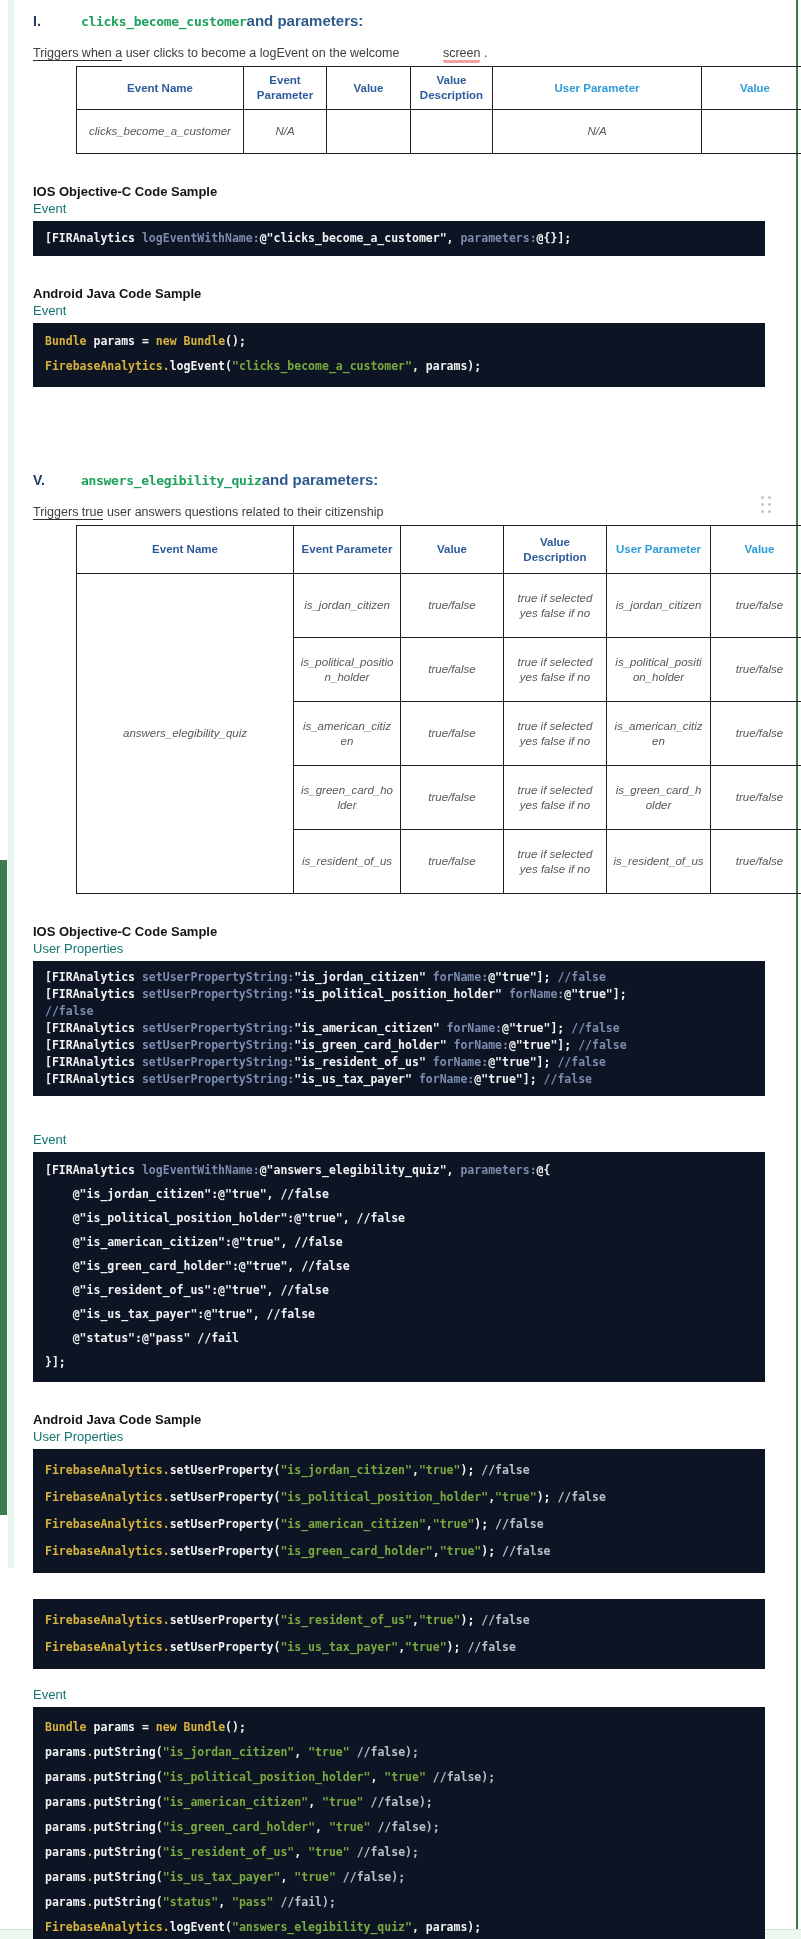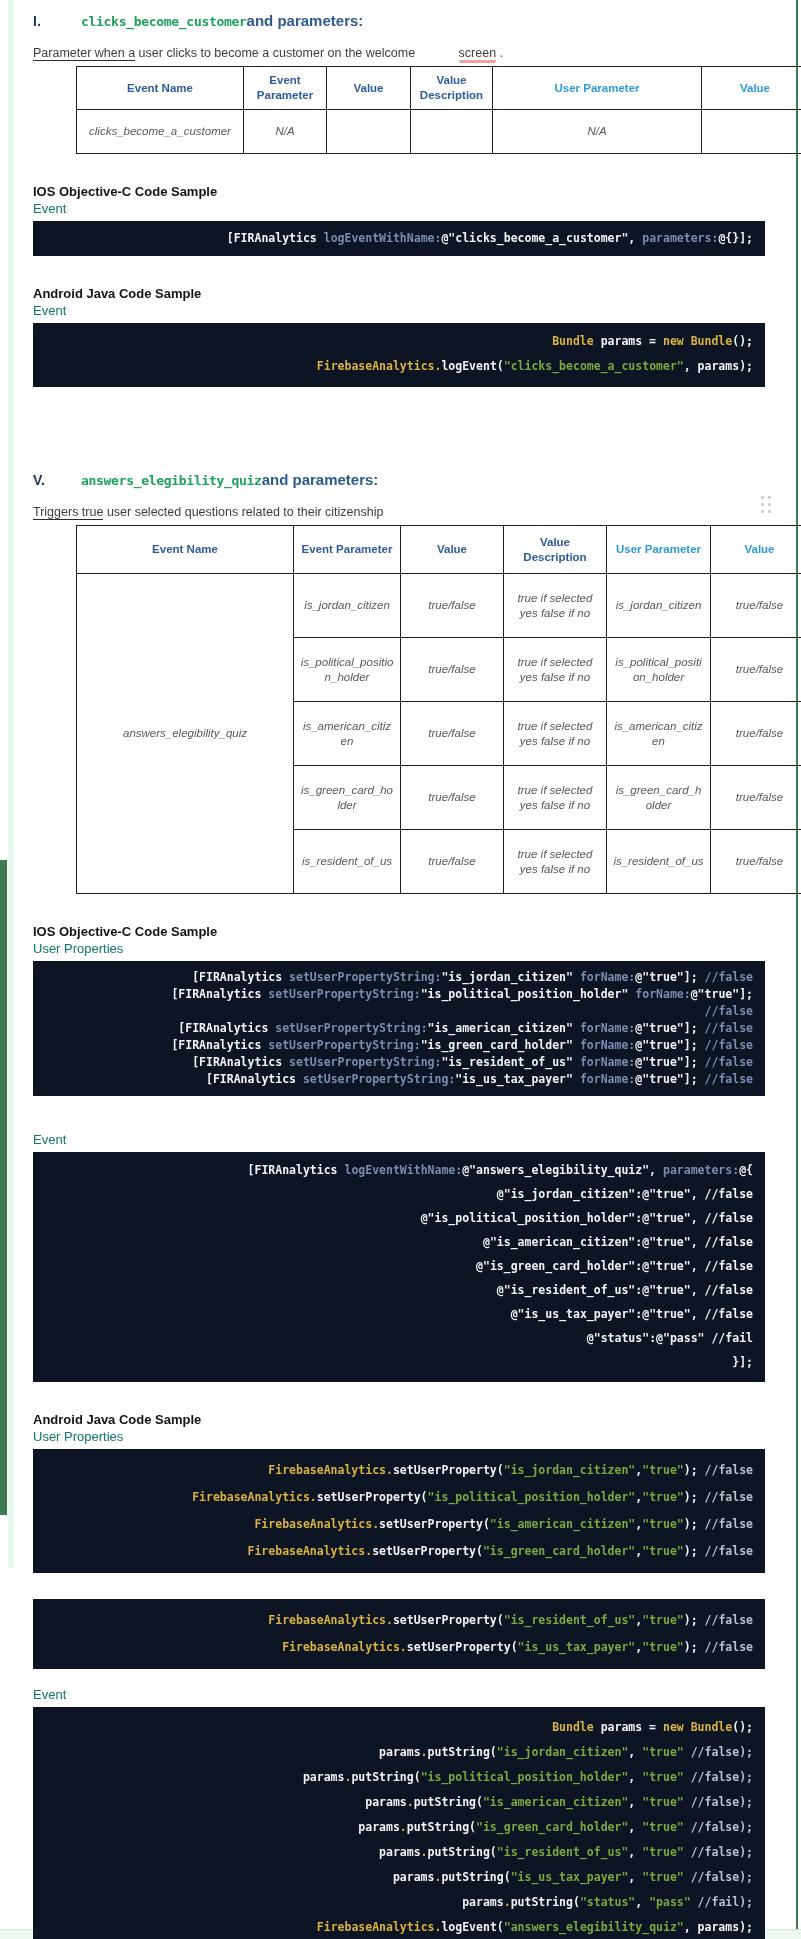--- a/index.html
+++ b/index.html
@@ -40,21 +40,21 @@
   .table-b col.c0{ width:217px;} .table-b col.c1{ width:107px;} .table-b col.c2{ width:103px;}
   .table-b col.c3{ width:103px;} .table-b col.c4{ width:104px;} .table-b col.c5{ width:98px;}
   .table-b tr.hdr { height: 48px; } .table-b tr.row { height: 64px; }
   .table-b { margin-bottom: 12px; }
 
   .sub-h { font-size: 13px; font-weight: bold; color: #141414; height: 17px; margin-top: 30px; }
   .code-label { font-size: 13px; color: #0f766e; height: 16px; margin-bottom: 4px; }
 
   .code { background: #0d1423; width: 732px; font-family: "DejaVu Sans Mono", monospace;
     font-size: 11.5px; font-weight: bold; white-space: pre; overflow: hidden; }
-  .code-line { white-space: pre; text-align: right; }
+  .code-line { white-space: pre; }
   .tk-w { color: #f2f3f5; } .tk-s { color: #7b8cb0; } .tk-y { color: #d8b33d; }
   .tk-g { color: #7aa93f; } .tk-c { color: #b9c0cc; }
 
   .code.pad-s { padding: 9px 12px; } .code.pad-m { padding: 6px 12px 8px; } .code.pad-t { padding: 8px 12px; }
   .lh17 .code-line { line-height: 17px; }
   .lh24 .code-line { line-height: 24px; }
   .lh25 .code-line { line-height: 25px; }
   .lh27 .code-line { line-height: 27px; }
   .mb20 { margin-bottom: 20px; } .mb36 { margin-bottom: 36px; } .mb30 { margin-bottom: 30px; }
   .mb26 { margin-bottom: 26px; } .mb18 { margin-bottom: 18px; }
@@ -75,21 +75,21 @@
   <div class="bottom-band"></div>
 
   <div class="content">
 
     <section>
       <h2 class="sec-h">
         <span class="num">I.</span>
         <span class="code-name">clicks_become_customer</span>
         <span class="suffix">and parameters:</span>
       </h2>
-      <p class="desc"><span class="dark-underline">Parameter when a</span><span> user clicks to become a customer on the welcome </span><span class="squiggle">screen</span><span> .</span></p>
+      <p class="desc"><span class="dark-underline">Triggers when a</span><span> user clicks to become a logEvent on the welcome </span><span class="squiggle">screen</span><span> .</span></p>
       <table class="doc-table table-a">
           <thead>
             <tr class="hdr">
               <th class="th-dark">Event Name</th>
               <th class="th-dark">Event Parameter</th>
               <th class="th-dark">Value</th>
               <th class="th-dark">Value Description</th>
               <th class="th-light">User Parameter</th>
               <th class="th-light">Value</th>
             </tr>
@@ -122,21 +122,21 @@
           <i></i>
           <i></i>
           <i></i>
           <i></i>
       </div>
       <h2 class="sec-h">
         <span class="num">V.</span>
         <span class="code-name">answers_elegibility_quiz</span>
         <span class="suffix">and parameters:</span>
       </h2>
-      <p class="desc"><span class="dark-underline">Triggers true</span><span> user selected questions related to their citizenship</span></p>
+      <p class="desc"><span class="dark-underline">Triggers true</span><span> user answers questions related to their citizenship</span></p>
       <table class="doc-table table-b">
         <colgroup>
             <col class="c0">
             <col class="c1">
             <col class="c2">
             <col class="c3">
             <col class="c4">
             <col class="c5">
           </colgroup>
       <thead>

